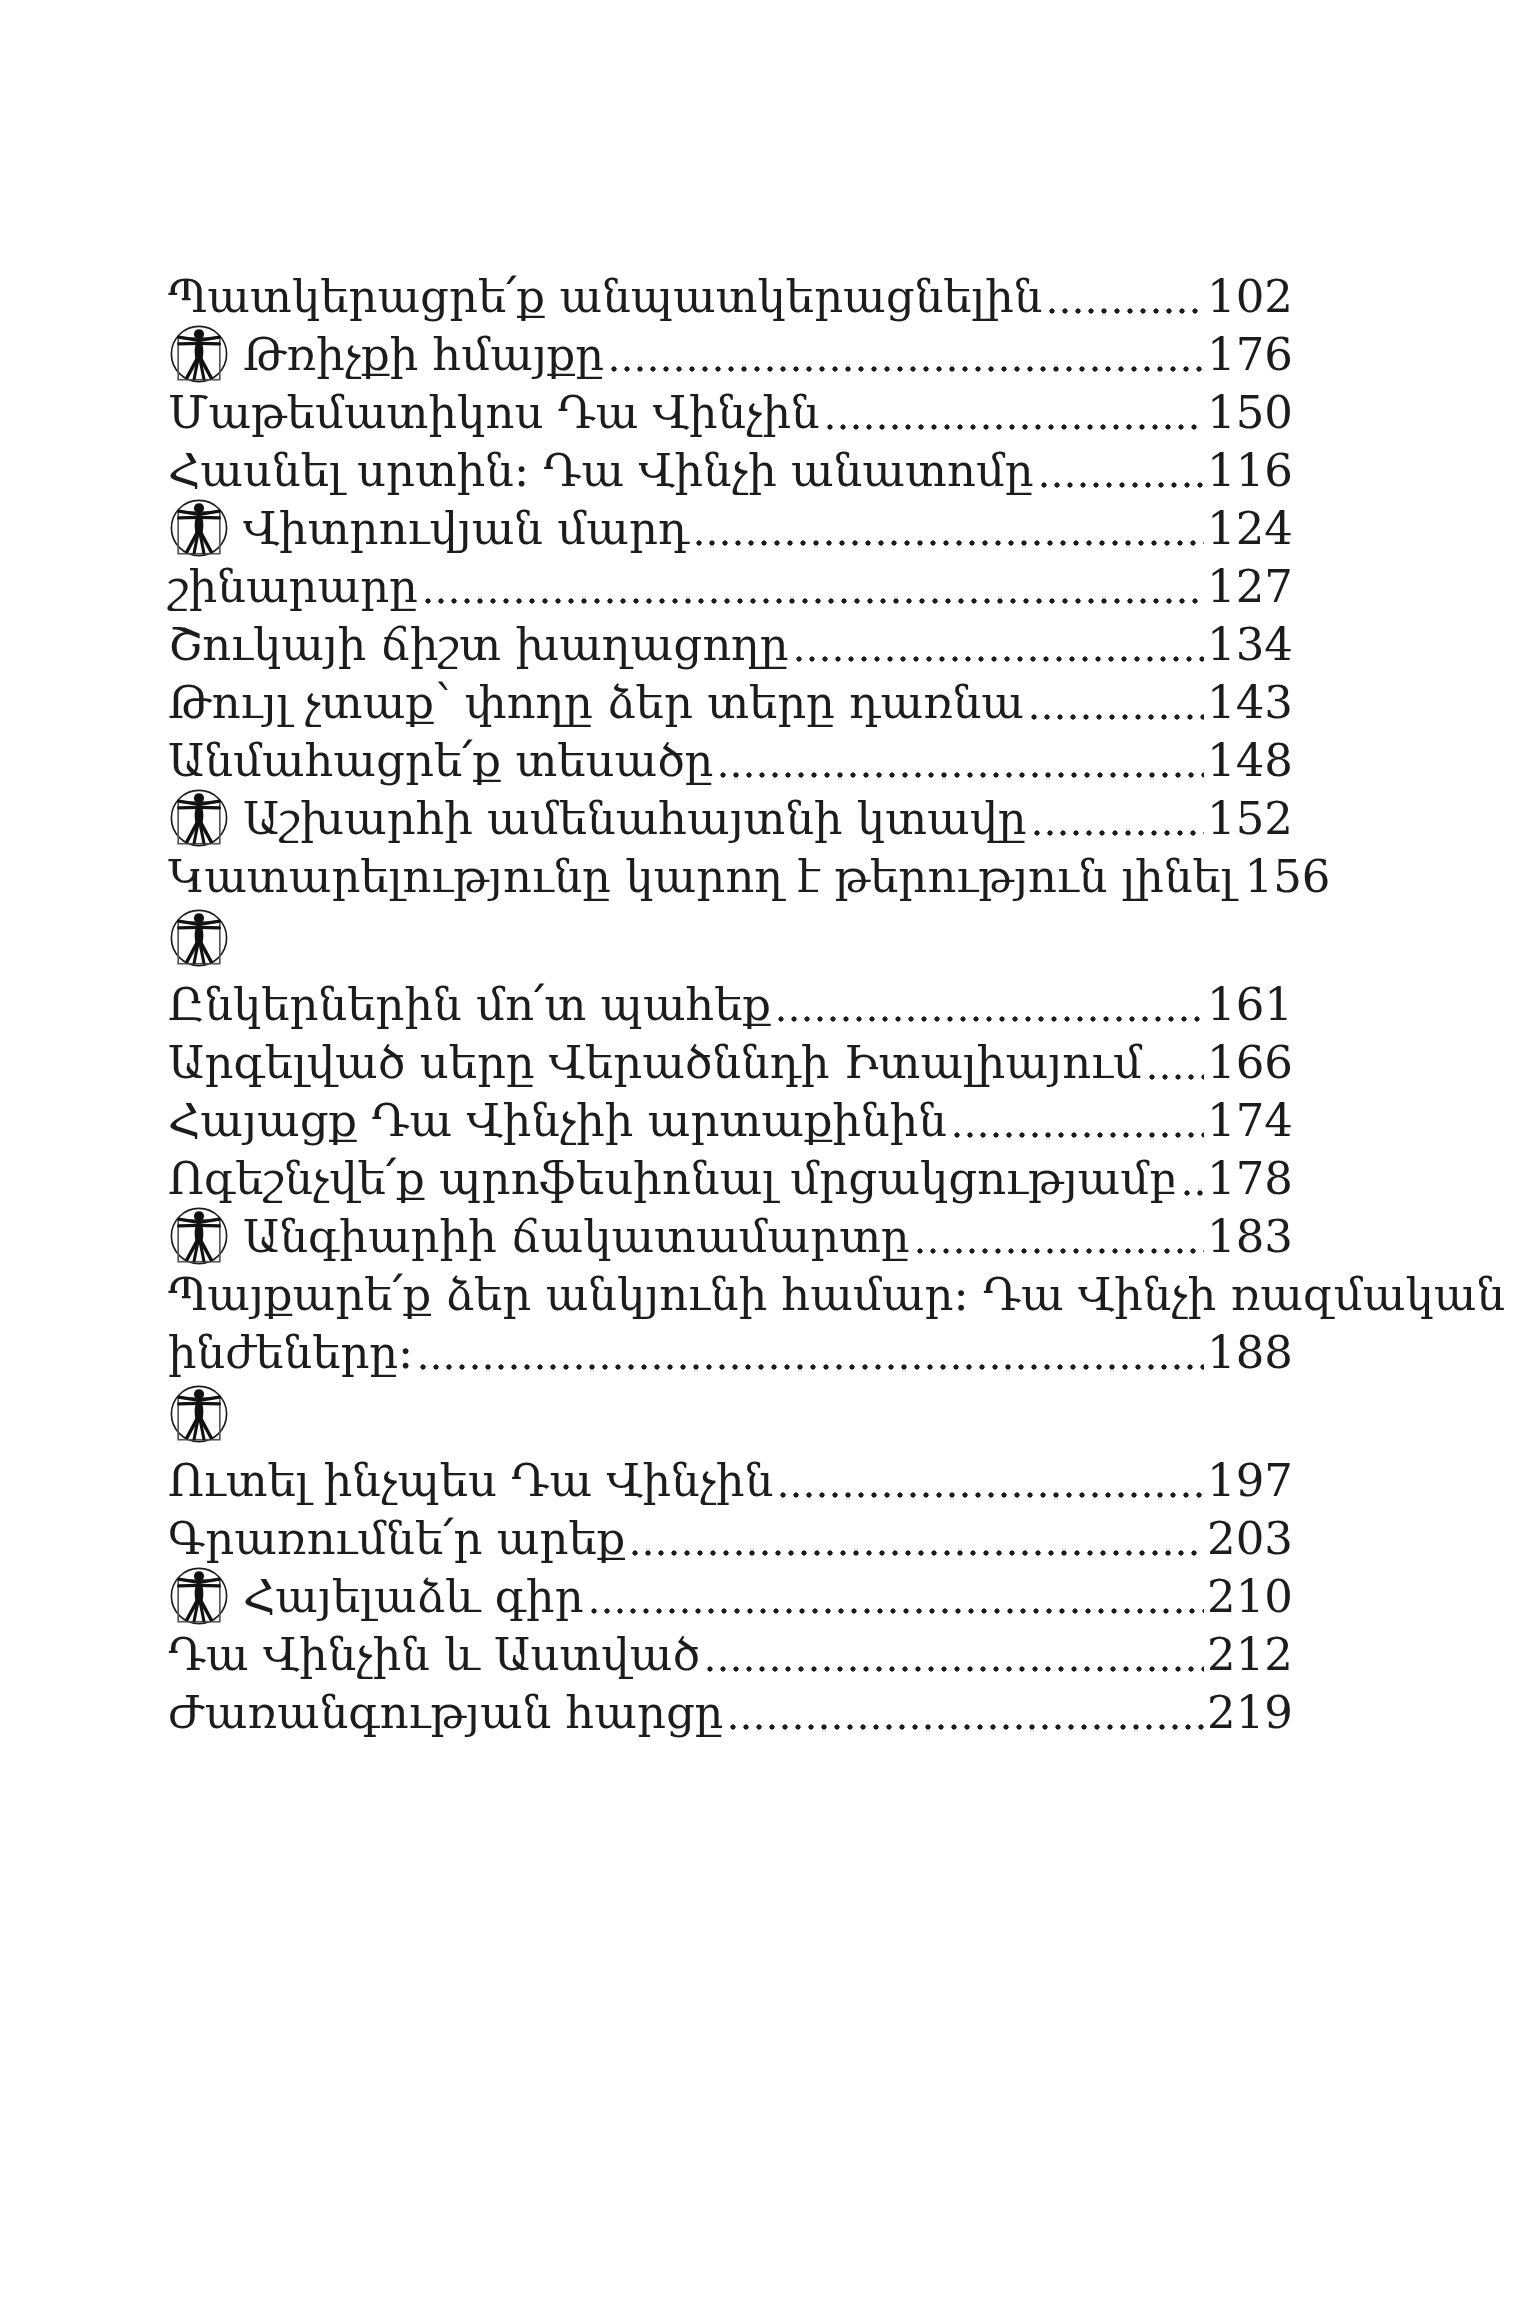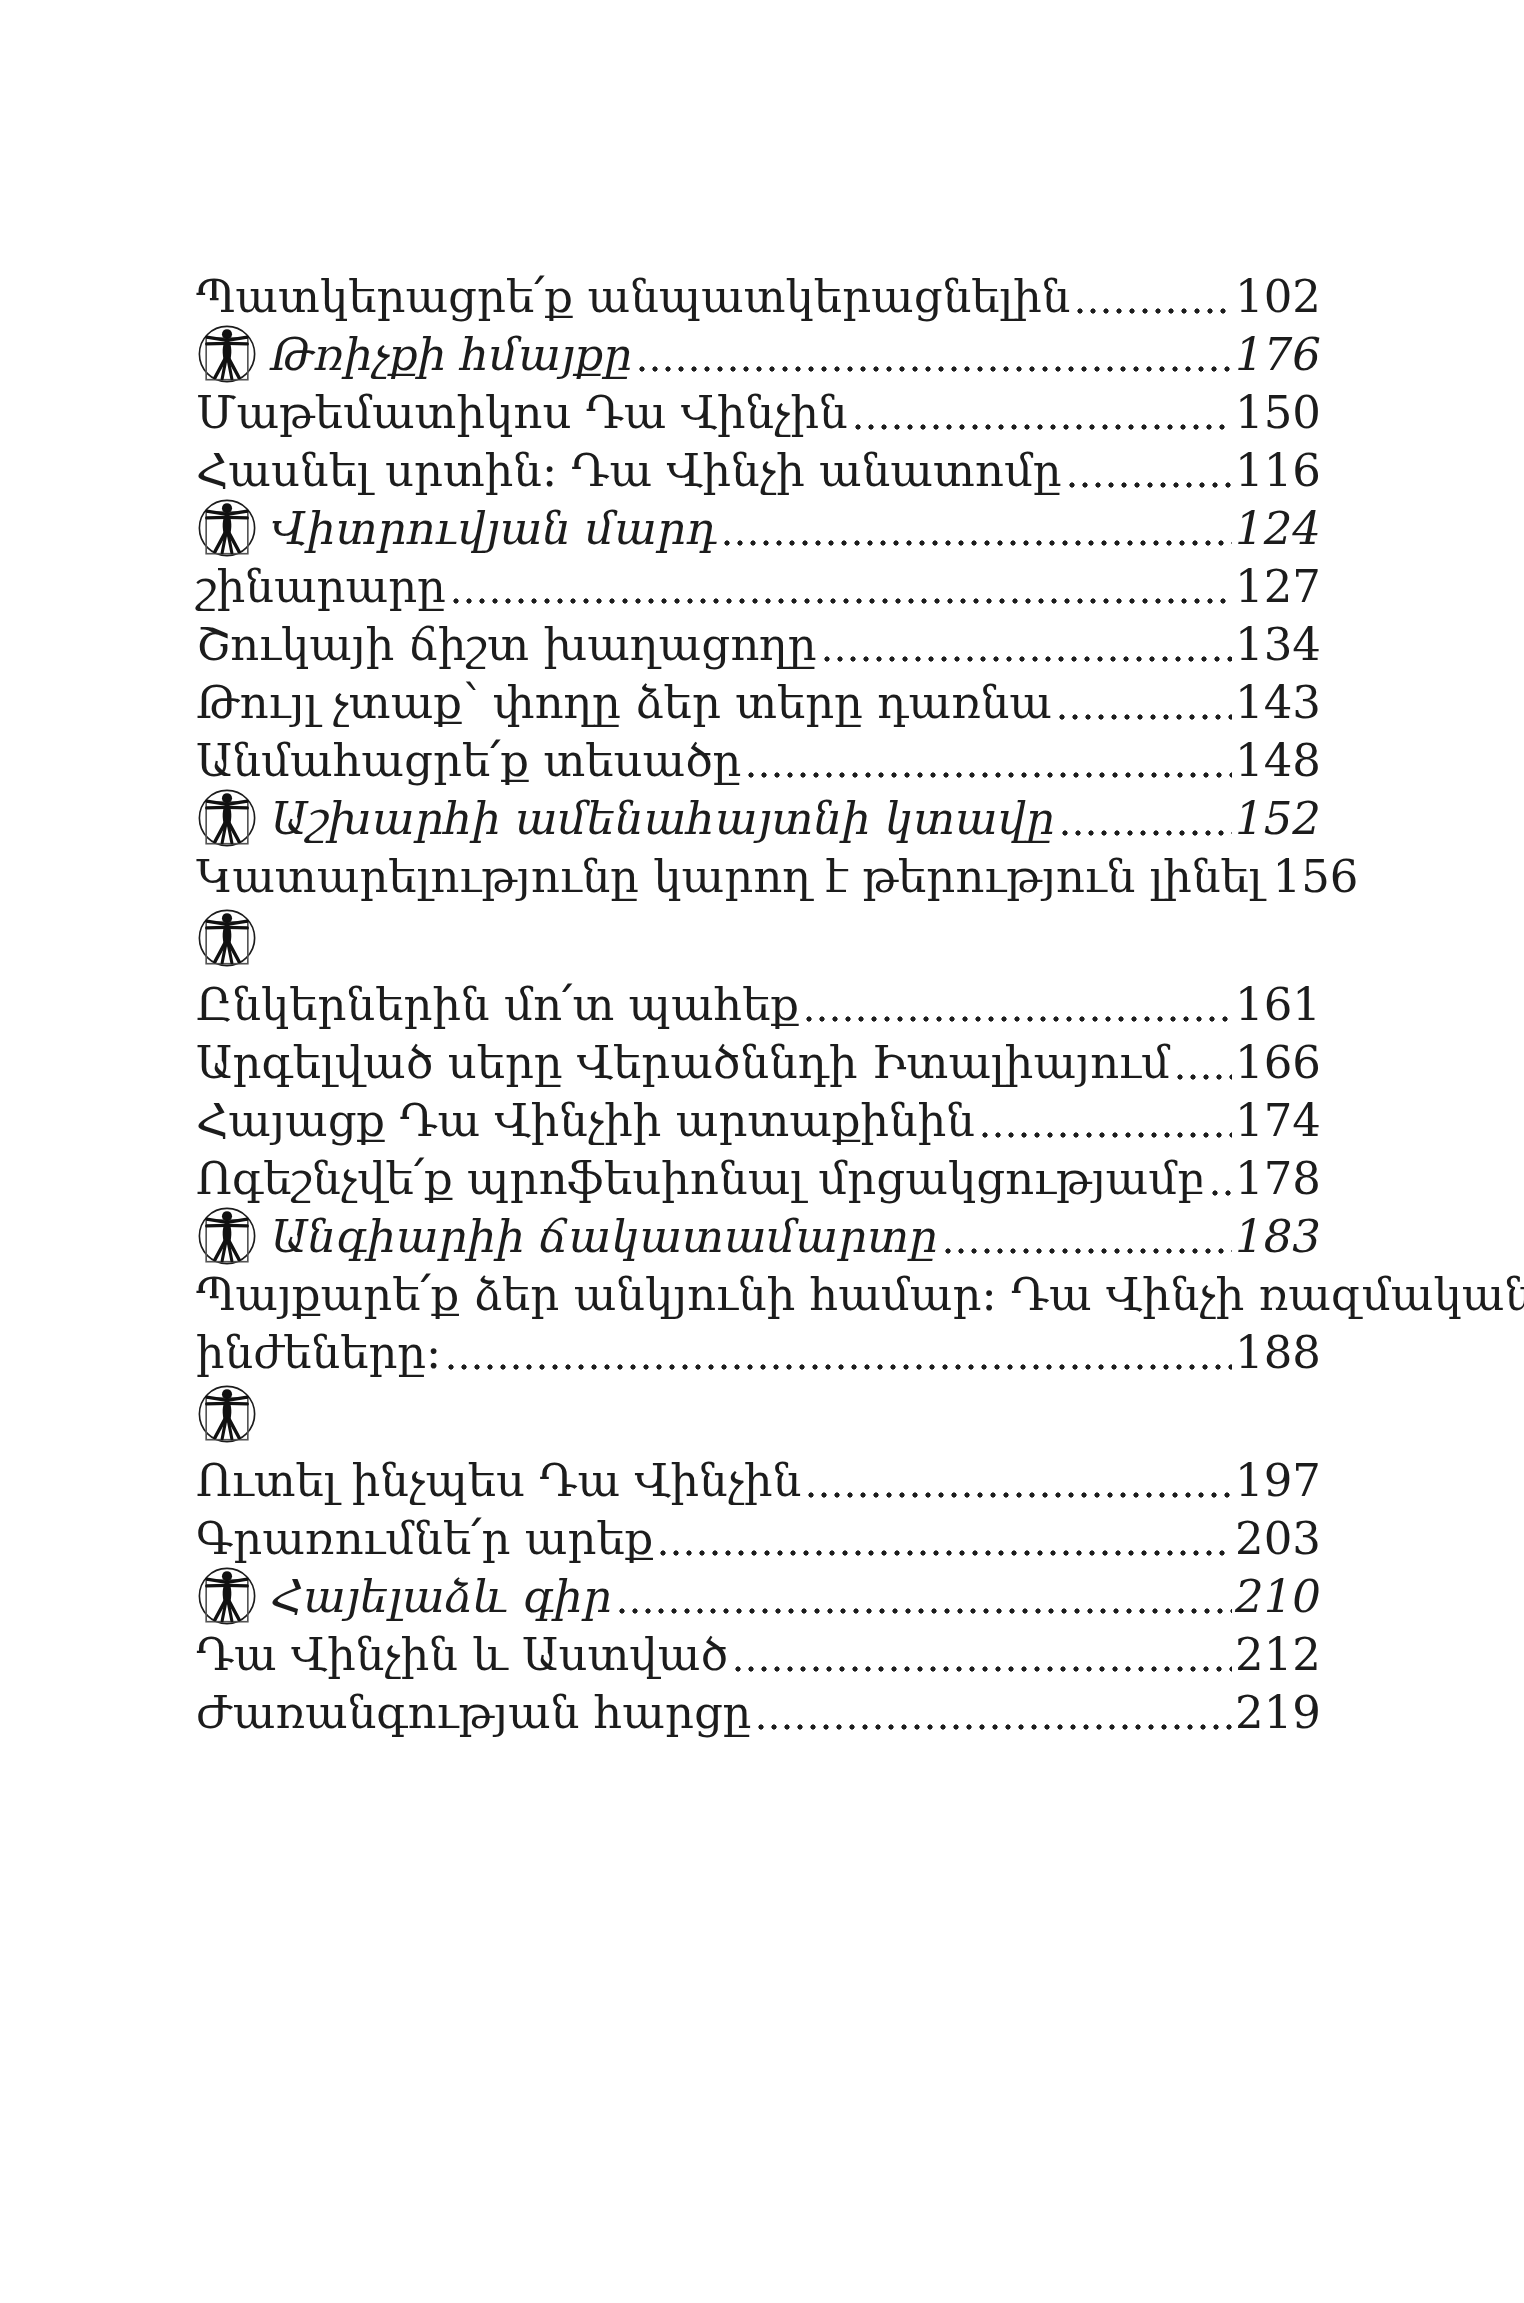--- a/index.html
+++ b/index.html
@@ -4,21 +4,21 @@
 <style>
   html,body{margin:0;padding:0;}
   body{
     width:1524px;height:2303px;
     background:#ffffff;
     font-family:"DejaVu Serif","DejaVu Sans",serif;
     color:#1c1c1c;
     overflow:hidden;
   }
   .page{position:absolute;left:0;top:0;width:1524px;height:2303px;background:#ffffff;}
-  .toc{position:absolute;left:196px;top:268px;width:1125px;}
+  .toc{position:absolute;left:168px;top:268px;width:1125px;}
   .row{
     display:flex;
     height:58px;
     font-size:45px;
     line-height:58px;
     align-items:flex-start;
     white-space:nowrap;
   }
   .row .title{flex:0 0 auto;}
   .row .leader{
@@ -27,21 +27,21 @@
     margin-top:38px;
     margin-left:7px;
     margin-right:3px;
     background-image:radial-gradient(circle at 3px 5px,#1c1c1c 2.3px,transparent 2.9px);
     background-size:13px 10px;
     background-repeat:repeat-x;
     background-position:left bottom;
   }
   .row .pagenum{flex:0 0 auto;}
   .row.chapter .title,
-  .row.chapter .pagenum{font-style:italic;}
+  .row.chapter .pagenum{}
   .icon{
     flex:0 0 auto;
     width:62px;height:62px;
     margin-right:13px;
     margin-top:-2px;
   }
   .icon svg{width:62px;height:62px;display:block;}
   .icon-row{height:70px;display:flex;align-items:flex-start;}
   .icon-row .icon{margin-top:2px;}
   .wrap-first{justify-content:flex-start;}

